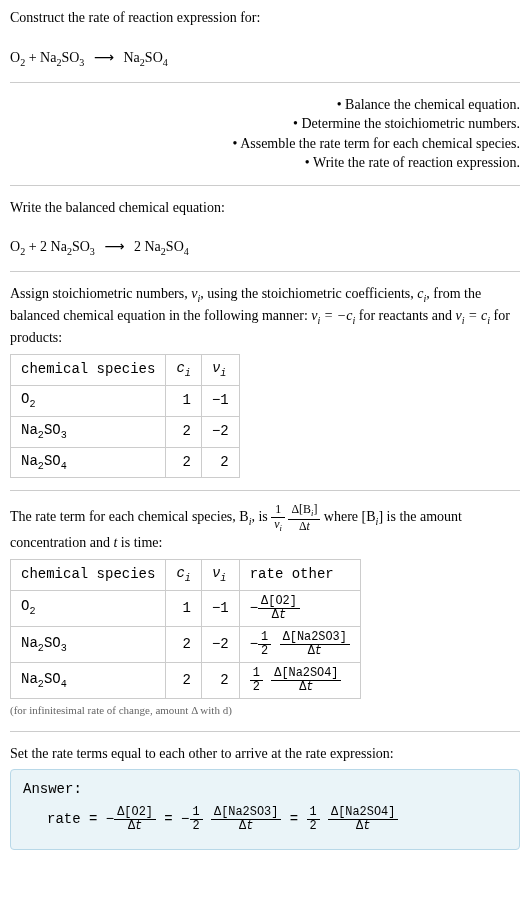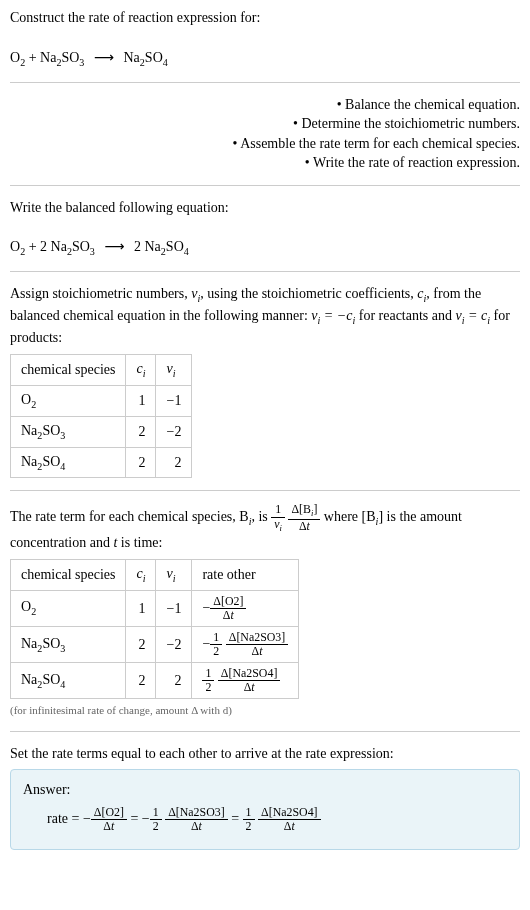--- a/index.html
+++ b/index.html
@@ -39,20 +39,21 @@
     table {
       border-collapse: collapse;
       margin-top: 6px;
       margin-bottom: 4px;
     }
     table th, table td {
       border: 1px solid #cccccc;
       padding: 4px 10px;
       text-align: left;
       font-weight: normal;
+      font-family: Liberation Mono, monospace;
     }
     table th {
       background: #ffffff;
     }
     .table-num {
       text-align: right;
     }
     .frac {
       display: inline-block;
       vertical-align: middle;
@@ -74,20 +75,21 @@
       font-size: 11px;
       color: #666666;
       margin-top: 2px;
     }
     .answer-box {
       background: #eaf4f8;
       border: 1px solid #b8d8e8;
       border-radius: 4px;
       padding: 10px 12px;
       margin-top: 6px;
+      font-family: Liberation Mono, monospace;
     }
     .answer-label {
       margin-bottom: 6px;
     }
     .answer-rate {
       margin-left: 24px;
       margin-bottom: 6px;
     }
     .answer-note {
       font-size: 11px;
@@ -116,21 +118,21 @@
 <div class="section">
   <div class="plan-item">• Balance the chemical equation.</div>
   <div class="plan-item">• Determine the stoichiometric numbers.</div>
   <div class="plan-item">• Assemble the rate term for each chemical species.</div>
   <div class="plan-item">• Write the rate of reaction expression.</div>
 </div>
 
 <hr class="hr">
 
 <div class="section">
-  <div>Write the balanced following equation:</div>
+  <div>Write the balanced chemical equation:</div>
   <div class="equation">
     O<sub>2</sub> + 2 Na<sub>2</sub>SO<sub>3</sub> <span class="arrow">⟶</span> 2 Na<sub>2</sub>SO<sub>4</sub>
   </div>
 </div>
 
 <hr class="hr">
 
 <div class="section">
   <div>
     <span>Assign stoichiometric numbers, </span><span class="italic">ν<sub>i</sub></span><span>, using the stoichiometric coefficients, </span><span class="italic">c<sub>i</sub></span><span>, from the balanced chemical equation in the following manner: </span><span class="italic">ν<sub>i</sub> = −c<sub>i</sub></span><span> for reactants and </span><span class="italic">ν<sub>i</sub> = c<sub>i</sub></span><span> for products:</span>

